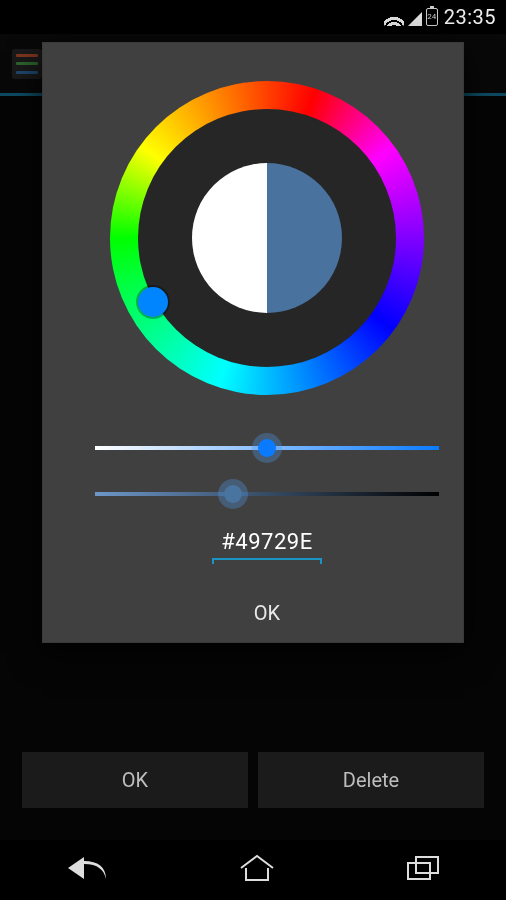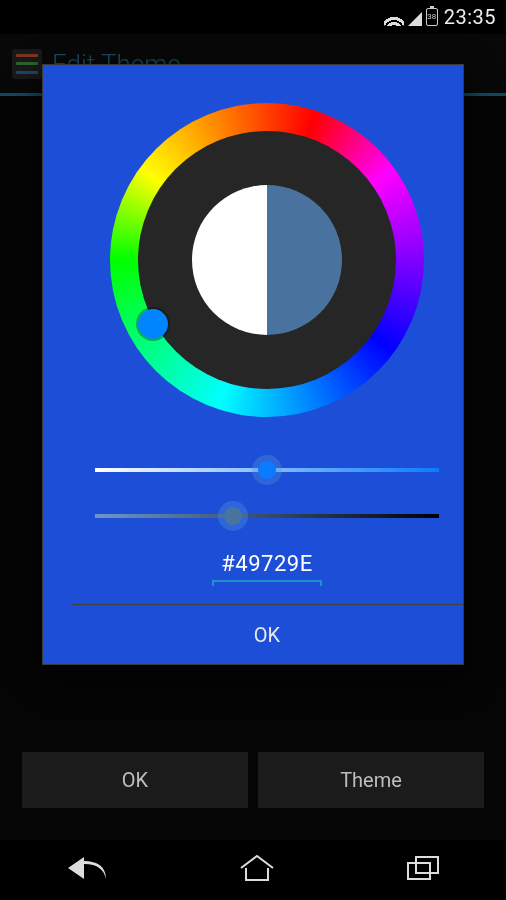--- a/index.html
+++ b/index.html
@@ -29,21 +29,21 @@
 
   
   .back-actions { position: absolute; left: 22px; right: 22px; top: 752px; display: flex; gap: 10px; }
   .back-btn { flex:1; background:#1b1b1b; color:#bdbdbd; font-size: 20px; height: 56px; display:flex; align-items:center; justify-content:center; }
 
   
   .nav-bar { position: absolute; bottom: 0; left: 0; right: 0; height: 60px; background: #000; display: flex; align-items: center; justify-content: space-around; }
   .nav-bar svg { fill: none; stroke: #ddd; stroke-width: 2; }
 
   
-  .dialog { position: absolute; left: 42px; right: 42px; top: 64px; background: #1d4ed8; border: 1px solid #3a3a3a; box-shadow: 0 10px 30px rgba(0,0,0,0.8); padding-left: 28px; }
+  .dialog { position: absolute; left: 42px; right: 42px; top: 42px; background: #404040; border: 1px solid #3a3a3a; box-shadow: 0 10px 30px rgba(0,0,0,0.8); padding-left: 28px; }
   .dialog-body { padding: 38px 24px 18px 24px; display: flex; flex-direction: column; align-items: center; }
 
   .color-wheel-wrap { position: relative; width: 314px; height: 314px; }
   .color-ring { position:absolute; inset:0; border-radius:50%; background: conic-gradient(from -90deg, #00ff00, #ffff00, #ff8000, #ff0000, #ff00ff, #8000ff, #0000ff, #0080ff, #00ffff, #00ff80, #00ff00); }
   .color-ring::after { content:""; position:absolute; inset:28px; border-radius:50%; background:#262626; }
   .hue-thumb { position:absolute; width:30px; height:30px; border-radius:50%; left:28px; top:206px; background:#0085ff; box-shadow: 0 0 0 2px rgba(0,0,0,0.3); }
 
   .preview-circle { position:absolute; left:50%; top:50%; width:150px; height:150px; transform:translate(-50%,-50%); border-radius:50%; overflow:hidden; }
   .preview-half { position:absolute; top:0; bottom:0; width:50%; }
   .preview-left { left:0; background:#fff; }
@@ -67,40 +67,40 @@
 </head>
 <body>
 
 <div class="screen">
 
   <div class="status-bar">
     <div class="status-icons">
       <div class="wifi"></div>
       <div class="signal"></div>
       <div class="battery">
-          <span class="battery-inner">38</span>
+          <span class="battery-inner">24</span>
         </div>
     </div>
     <span class="time">23:35</span>
   </div>
 
   <div class="app-header">
     <div class="app-icon-placeholder">
       <div class="app-icon-line" style="background:#ff6b3d"></div>
       <div class="app-icon-line" style="background:#58c95a"></div>
       <div class="app-icon-line" style="background:#3b8fdc"></div>
     </div>
     <div class="app-title">Edit Theme</div>
   </div>
 
   <div class="bg-dim"></div>
 
   <div class="back-actions">
     <div class="back-btn">OK</div>
-    <div class="back-btn">Theme</div>
+    <div class="back-btn">Delete</div>
   </div>
 
   <div class="dialog">
     <div class="dialog-body">
 
       <div class="color-wheel-wrap">
         <div class="color-ring"></div>
         <div class="preview-circle">
           <div class="preview-half preview-left" style="background: rgb(255, 255, 255);"></div>
           <div class="preview-half preview-right" style="background: rgb(73, 114, 158);"></div>

